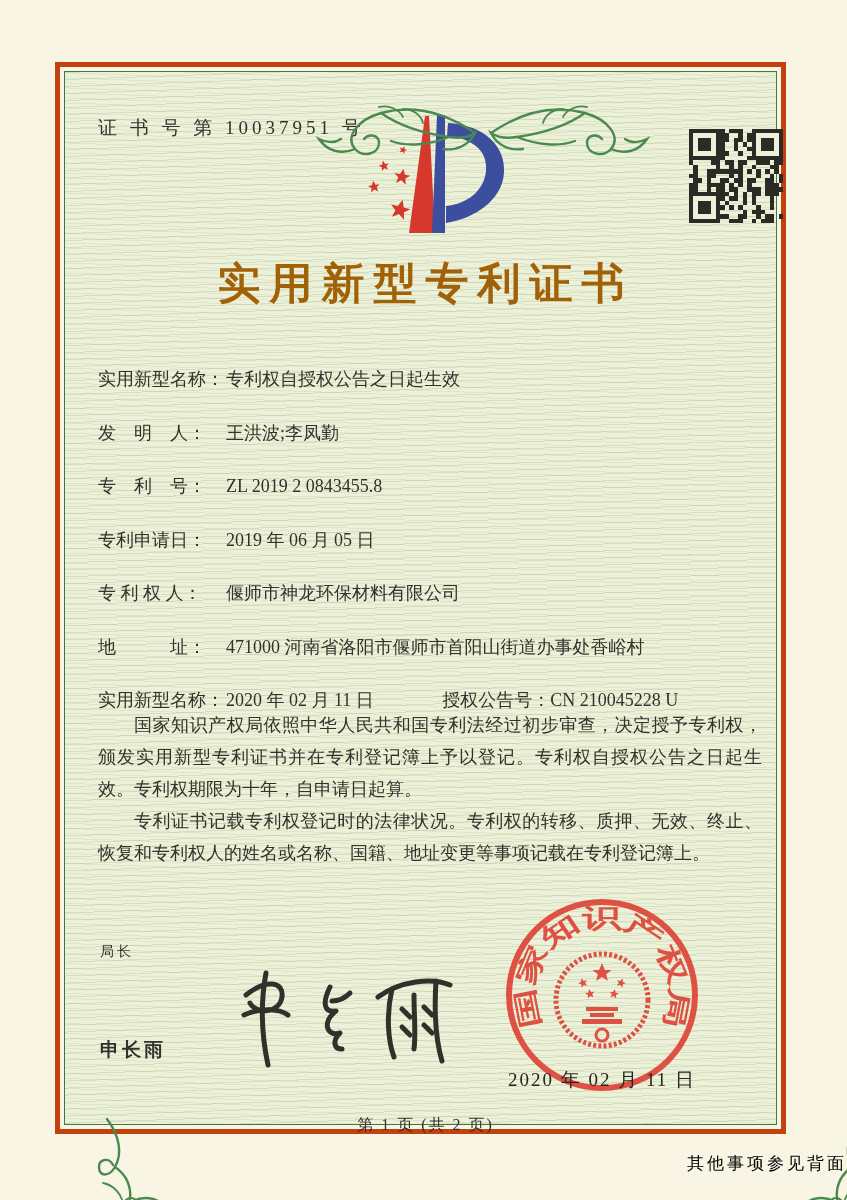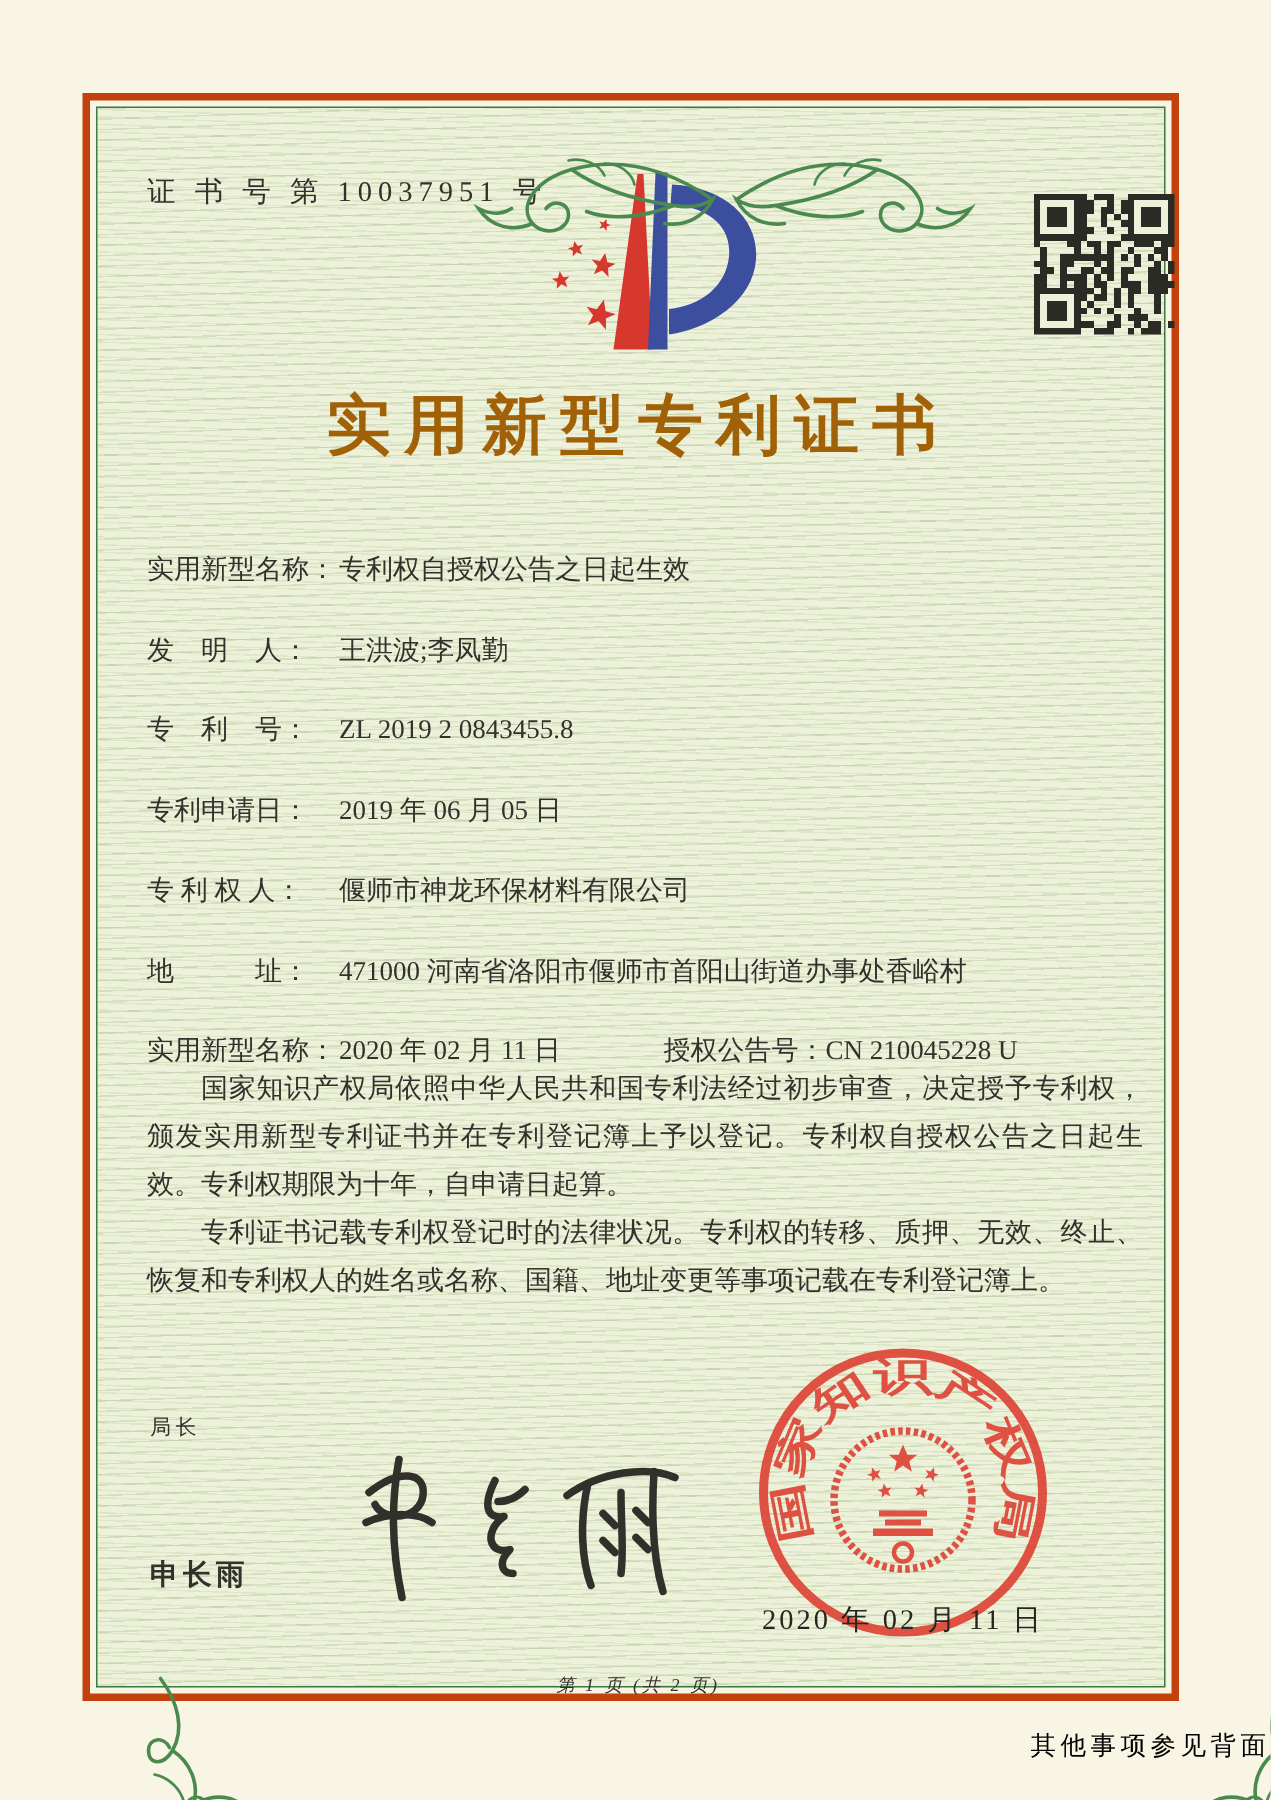--- a/index.html
+++ b/index.html
@@ -45,21 +45,21 @@
   .signer-title{position:absolute;left:40px;top:876px;font-size:14px;letter-spacing:3px;text-align:right;}
   .signer-name{position:absolute;left:40px;top:970px;font-size:19px;letter-spacing:3px;font-weight:bold;}
   .signature{position:absolute;left:172px;top:890px;width:232px;height:125px;}
 
   .seal{position:absolute;left:442px;top:828px;width:200px;height:200px;}
   .seal-date{
     position:absolute;left:442px;top:1000px;width:200px;text-align:center;
     font-size:19px;color:#27251f;letter-spacing:2px;white-space:nowrap;
   }
 
-  .page-num{position:absolute;left:0;top:1048px;width:100%;text-align:center;font-size:12px;letter-spacing:2px;font-style:italic;}
+  .page-num{position:absolute;left:0;top:1048px;width:100%;text-align:center;font-size:16px;letter-spacing:2px;}
   .back-note{position:absolute;left:0;top:1152px;width:100%;text-align:right;font-size:17px;letter-spacing:3px;color:#000000;}
 
   .ornament-top{position:absolute;left:243px;top:24px;width:360px;height:80px;}
   .ornament-bl{position:absolute;left:33px;top:1046px;width:95px;height:118px;}
   .ornament-br{position:absolute;left:719px;top:1046px;width:95px;height:118px;transform:scaleX(-1);}
 
   svg{display:block;}
 </style>
 </head>
 <body>

